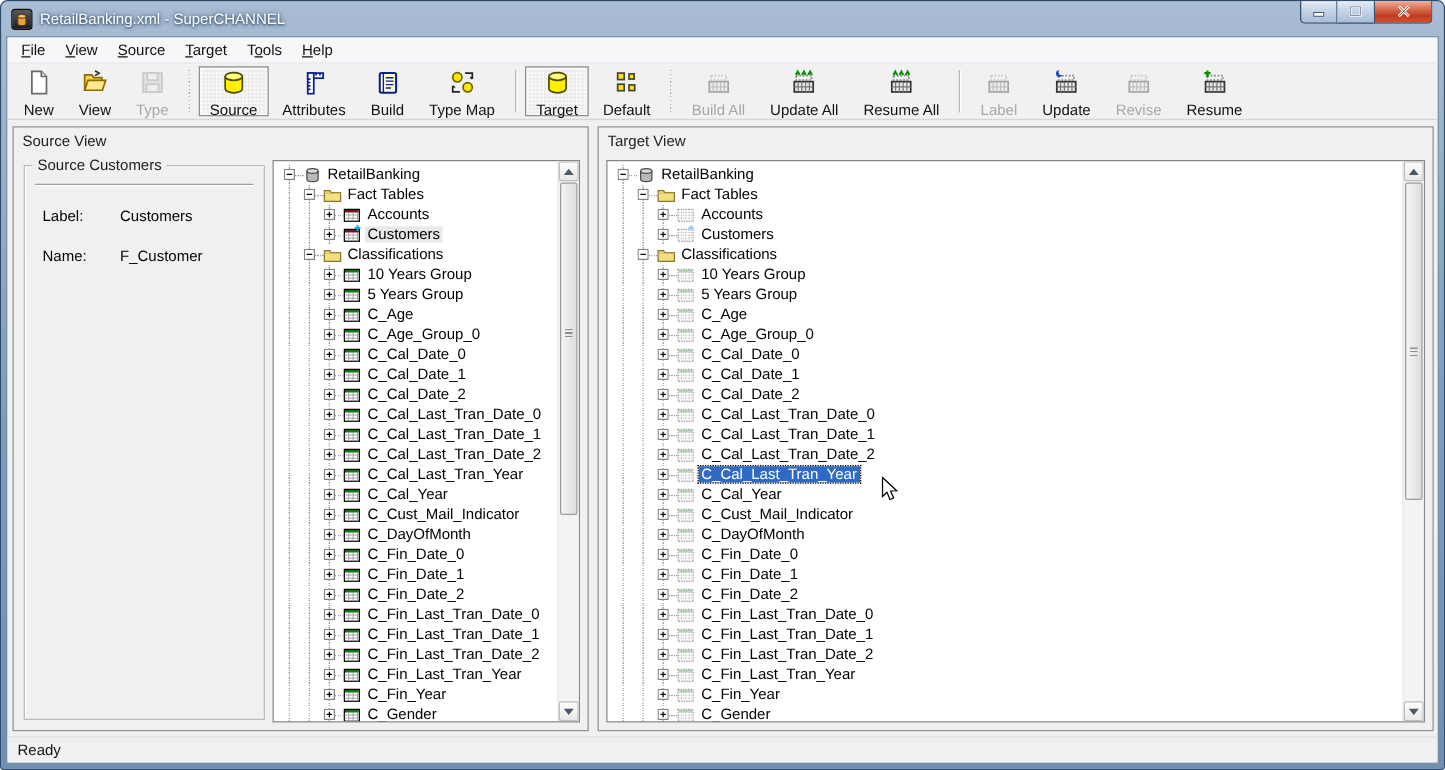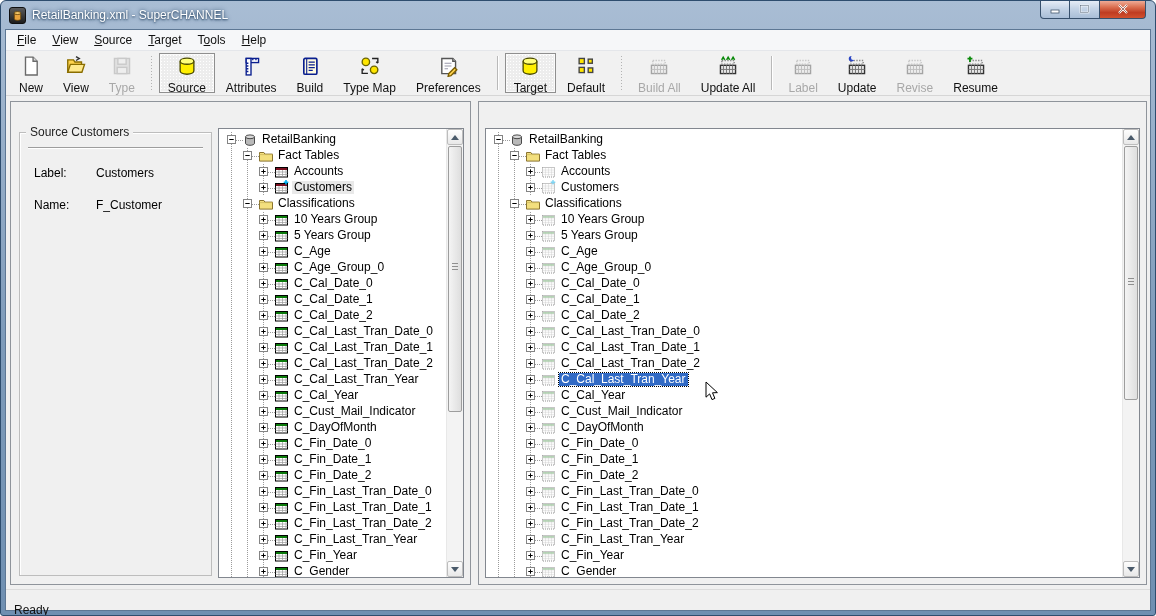--- a/index.html
+++ b/index.html
@@ -87,21 +87,21 @@
   .arrow{width:0;height:0;border-left:4px solid transparent;border-right:4px solid transparent;}
   .arrow.up{border-bottom:5px solid #4a5a6a;}
   .arrow.down{border-top:5px solid #4a5a6a;}
   .strack{position:absolute;left:0;right:0;top:16px;bottom:16px;}
   .sthumb{position:absolute;left:1px;right:1px;border:1px solid #9d9d9d;border-radius:2px;
     background:linear-gradient(90deg,#f4f4f4,#dedede);}
   .sgrip{position:absolute;left:3px;right:3px;height:7px;
     background:repeating-linear-gradient(to bottom,#8f8f8f 0 1px,transparent 1px 3px);}
   
   .statusbar{height:21px;background:#f0f0f0;border-top:1px solid #dcdcdc;
-    font-size:12px;color:#111;padding:13px 0 0 8px;}
+    font-size:12px;color:#111;padding:3px 0 0 8px;}
   
   .cursor{position:absolute;left:704px;top:380px;z-index:50;pointer-events:none;}
 </style>
 </head>
 <body>
 
 <div class="window">
 
   <div class="titlebar">
     <span class="app-icon">
@@ -195,29 +195,20 @@
         <div class="tbtn">
           <span><svg width="22" height="22" viewBox="0 0 16 16">
               <circle cx="5" cy="5" r="2.7" fill="#ffe600" stroke="#6b6400"></circle>
               <circle cx="11" cy="10.8" r="2.7" fill="#ffe600" stroke="#6b6400"></circle>
               <path d="M9.5 2.5h4.2v3.4" fill="none" stroke="#222"></path>
               <path d="M13.7 5.9l-1.2-1M6.5 13.4H2.3v-3.4" fill="none" stroke="#222"></path>
               <path d="M2.3 10l1.2 1" stroke="#222"></path>
             </svg></span>
           <span>Type Map</span>
         </div>
-        <div class="tbtn">
-          <span><svg width="22" height="22" viewBox="0 0 16 16">
-              <path d="M3.5 2.5h8l2 2v9h-10z" fill="#fff" stroke="#555"></path>
-              <path d="M11.5 2.5v2h2" fill="#e3e3e3" stroke="#555"></path>
-              <path d="M5.5 6h5M5.5 8h5M5.5 10h2.5" stroke="#99a" stroke-width="0.8"></path>
-              <path d="M8.6 13.4l4.2-4.2 1.6 1.6-4.2 4.2-2.1.5z" fill="#ffd34d" stroke="#7a5c00"></path>
-            </svg></span>
-          <span>Preferences</span>
-        </div>
         <div class="tsep-line"></div>
         <div class="tbtn pressed">
           <span><svg width="22" height="22" viewBox="0 0 16 16">
               <path d="M3 4.5v7c0 1.4 2.2 2.5 5 2.5s5-1.1 5-2.5v-7" fill="#ffef00" stroke="#4d4d00"></path>
               <ellipse cx="8" cy="4.5" rx="5" ry="2.2" fill="#ffff7a" stroke="#4d4d00"></ellipse>
             </svg></span>
           <span>Target</span>
         </div>
         <div class="tbtn">
           <span><svg width="22" height="22" viewBox="0 0 16 16">
@@ -238,20 +229,29 @@
           <span>Build All</span>
         </div>
         <div class="tbtn">
           <span><svg width="22" height="22" viewBox="0 0 16 16">
               <rect x="2.5" y="7.5" width="11" height="6" fill="#e6e6e6" stroke="#333"></rect>
               <path d="M4.7 7.5v6M6.9 7.5v6M9.1 7.5v6M11.3 7.5v6M2.5 10.5h11" stroke="#777" stroke-width="0.7" fill="none"></path>
               <rect x="3.5" y="4" width="9" height="2.6" fill="none" stroke="#888" stroke-dasharray="1 1"></rect>
               <path d="M3.4 3.6l1.1-2 1.1 2M7 3.6l1.1-2 1.1 2M10.6 3.6l1.1-2 1.1 2" fill="none" stroke="#0a8a0a" stroke-width="1.1"></path>
             </svg></span>
           <span>Update All</span>
+        </div>
+        <div class="tbtn">
+          <span><svg width="22" height="22" viewBox="0 0 16 16">
+              <rect x="2.5" y="7.5" width="11" height="6" fill="#e6e6e6" stroke="#333"></rect>
+              <path d="M4.7 7.5v6M6.9 7.5v6M9.1 7.5v6M11.3 7.5v6M2.5 10.5h11" stroke="#777" stroke-width="0.7" fill="none"></path>
+              <rect x="3.5" y="4" width="9" height="2.6" fill="none" stroke="#888" stroke-dasharray="1 1"></rect>
+              <path d="M3.4 3.6l1.1-2 1.1 2M7 3.6l1.1-2 1.1 2M10.6 3.6l1.1-2 1.1 2" fill="none" stroke="#0a8a0a" stroke-width="1.1"></path>
+            </svg></span>
+          <span>Resume All</span>
         </div>
         <div class="tsep-line"></div>
         <div class="tbtn disabled">
           <span><svg width="22" height="22" viewBox="0 0 16 16">
               <rect x="2.5" y="7.5" width="11" height="6" fill="#e6e6e6" stroke="#333"></rect>
               <path d="M4.7 7.5v6M6.9 7.5v6M9.1 7.5v6M11.3 7.5v6M2.5 10.5h11" stroke="#777" stroke-width="0.7" fill="none"></path>
               <rect x="3.5" y="4" width="9" height="2.6" fill="none" stroke="#888" stroke-dasharray="1 1"></rect>
             </svg></span>
           <span>Label</span>
         </div>
@@ -280,20 +280,21 @@
               <rect x="3.5" y="4" width="9" height="2.6" fill="none" stroke="#888" stroke-dasharray="1 1"></rect>
               <path d="M3.6 1v4M1.8 2.6h3.6" stroke="#0a8a0a" stroke-width="1.3"></path>
             </svg></span>
           <span>Resume</span>
         </div>
       </div>
 
     <div class="client">
 
       <div class="panel source">
+        <div class="panel-header">Source View</div>
         <div class="attr-box">
           <span class="attr-legend">Source Customers</span>
           <div class="attr-sep"></div>
           <div class="attr-field">
             <span class="cap">Label:</span>
             <span class="val">Customers</span>
           </div>
           <div class="attr-field">
             <span class="cap">Name:</span>
             <span class="val">F_Customer</span>
@@ -779,20 +780,21 @@
                 </div>
             </div>
             <div class="sbtn down">
                 <span class="arrow down"></span>
               </div>
           </div>
         </div>
       </div>
 
       <div class="panel target">
+        <div class="panel-header">Target View</div>
         <div class="tree target-tree">
           <div class="tree-rows" id="target-tree-rows">
               <div class="trow">
                 <div class="guide" style="left: 12px;"></div>
                 <div class="hstub" style="left: 17px;"></div>
                 <span class="tbox" style="left: 8px;"><svg width="9" height="9" viewBox="0 0 9 9">
                     <rect x="0.5" y="0.5" width="8" height="8" fill="#fff" stroke="#848484"></rect>
                     <path d="M2.3 4.5h4.4" stroke="#000" stroke-width="1"></path>
                   </svg></span>
                 <span class="ticon" style="left: 23px;"><svg width="16" height="16" viewBox="0 0 16 16">

